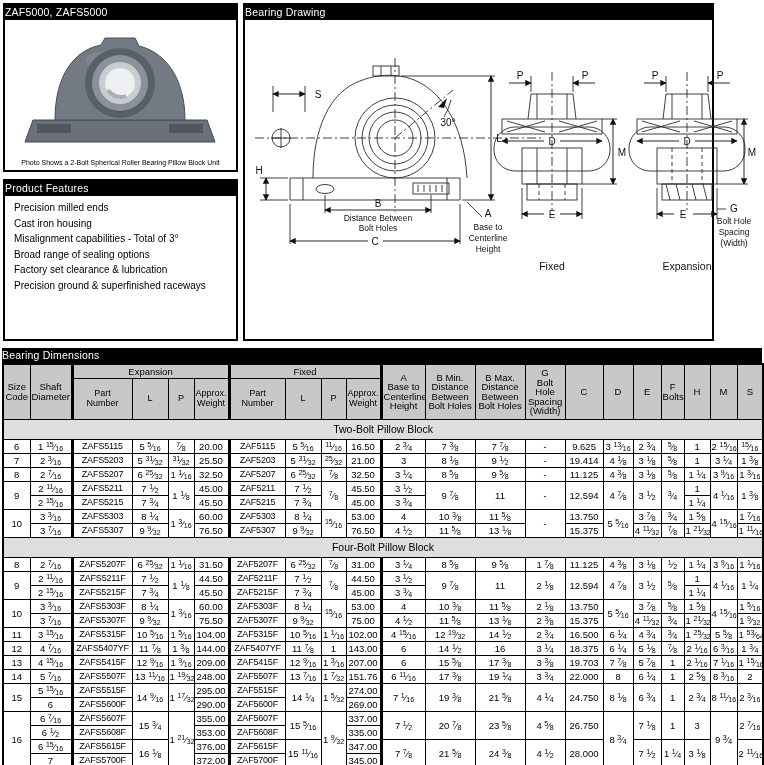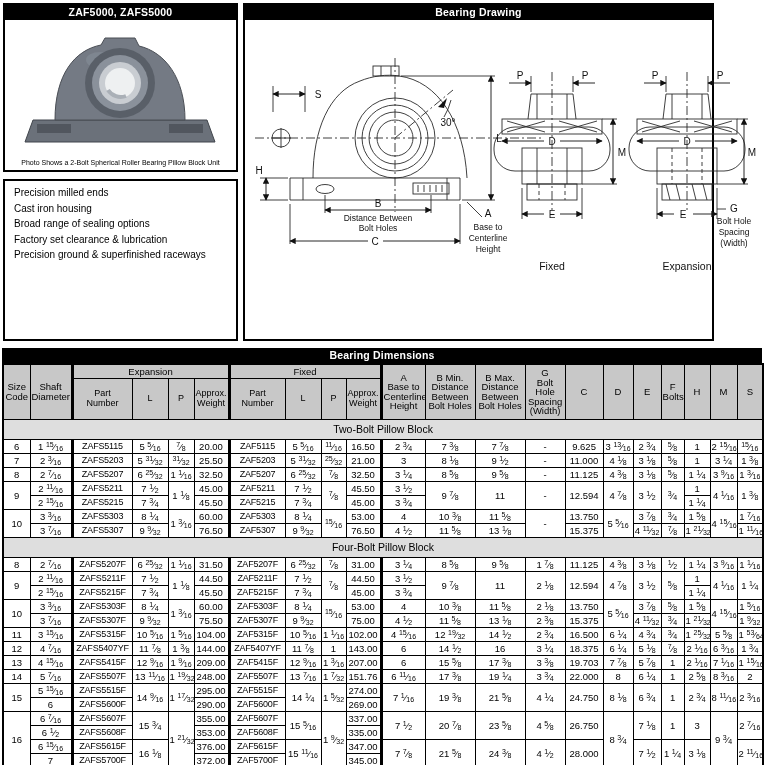--- a/index.html
+++ b/index.html
@@ -1,20 +1,20 @@
 <!DOCTYPE html>
 <html><head>
 <meta charset="utf-8">
 <style>
   *{margin:0;padding:0;box-sizing:border-box}
   html,body{width:764px;height:765px;overflow:hidden;background:#fff;
     font-family:"Liberation Sans",sans-serif;color:#000;position:relative}
   .panel{position:absolute;border:2px solid #000;background:#fff}
-  .bar{background:#000;color:#fff;font-weight:bold;font-size:10.5px;
-    text-align:center;line-height:15px;height:15px;letter-spacing:.2px;overflow:hidden}
+  .bar{background:#000;color:#fff;font-weight:normal;font-size:10.5px;
+    text-align:left;line-height:15px;height:15px;letter-spacing:.2px;overflow:hidden}
   #product-panel{left:3px;top:3px;width:235px;height:169px}
   #photo-box{width:231px;height:137px;background:#fff}
   #photo-caption{font-size:7px;text-align:center;line-height:12px;white-space:nowrap;overflow:hidden}
   #features-panel{left:3px;top:179px;width:235px;height:162px}
   #features-list{list-style:none;padding:4px 4px 0 9px}
   #features-list li{font-size:10px;line-height:15.5px;white-space:nowrap;overflow:hidden}
   #drawing-panel{left:243px;top:3px;width:471px;height:338px}
   
   .thin{stroke:#2a2a2a;stroke-width:0.9;fill:none}
   .dim{stroke:#111;stroke-width:0.9;fill:none}
@@ -58,23 +58,25 @@
       <circle cx="115" cy="63" r="28" fill="#8a919b"></circle>
       <circle cx="115" cy="63" r="21" fill="#c9cdd2"></circle>
       <circle cx="115" cy="63" r="15" fill="#eef0f1"></circle>
       <path d="M103,70 A15,15 0 0 0 121,76" stroke="#aab0b7" stroke-width="4" fill="none"></path>
     </svg>
   </div>
   <div id="photo-caption" data-name="photo-caption">Photo Shows a 2-Bolt Spherical Roller Bearing Pillow Block Unit</div>
 </div>
 
 <div class="panel" id="features-panel" data-name="features-panel">
+  <div class="bar" data-name="features-title-bar">Product Features</div>
   <ul id="features-list" data-name="features-list">
       <li data-name="feature-item">Precision milled ends</li>
       <li data-name="feature-item">Cast iron housing</li>
+      <li data-name="feature-item">Misalignment capabilities - Total of 3°</li>
       <li data-name="feature-item">Broad range of sealing options</li>
       <li data-name="feature-item">Factory set clearance &amp; lubrication</li>
       <li data-name="feature-item">Precision ground &amp; superfinished raceways</li>
     </ul>
 </div>
 
 <div class="panel" id="drawing-panel" data-name="drawing-panel">
   <div class="bar" data-name="drawing-title-bar">Bearing Drawing</div>
   <svg width="514" height="319" viewBox="0 0 514 319" data-name="bearing-drawing">
     <defs>
@@ -350,21 +352,21 @@
           <td data-name="expansion-p"><span class="fn">31</span>⁄<span class="fd">32</span></td>
           <td data-name="expansion-weight" class="tk">25.50</td>
           <td data-name="fixed-part-number">ZAF5203</td>
           <td data-name="fixed-l">5 <span class="fn">31</span>⁄<span class="fd">32</span></td>
           <td data-name="fixed-p"><span class="fn">25</span>⁄<span class="fd">32</span></td>
           <td data-name="fixed-weight" class="tk">21.00</td>
           <td data-name="dim-a">3</td>
           <td data-name="dim-b-min">8 <span class="fn">1</span>⁄<span class="fd">8</span></td>
           <td data-name="dim-b-max">9 <span class="fn">1</span>⁄<span class="fd">2</span></td>
           <td data-name="dim-g">-</td>
-          <td data-name="dim-c">11.000</td>
+          <td data-name="dim-c">19.414</td>
           <td data-name="dim-d">4 <span class="fn">1</span>⁄<span class="fd">8</span></td>
           <td data-name="dim-e">3 <span class="fn">1</span>⁄<span class="fd">8</span></td>
           <td data-name="dim-f-bolts"><span class="fn">5</span>⁄<span class="fd">8</span></td>
           <td data-name="dim-h">1</td>
           <td data-name="dim-m">3 <span class="fn">1</span>⁄<span class="fd">4</span></td>
           <td data-name="dim-s">1 <span class="fn">3</span>⁄<span class="fd">8</span></td>
         </tr>
         <tr data-name="table-row">
           <td data-name="size-code">8</td>
           <td data-name="shaft-diameter" class="tk">2 <span class="fn">7</span>⁄<span class="fd">16</span></td>

